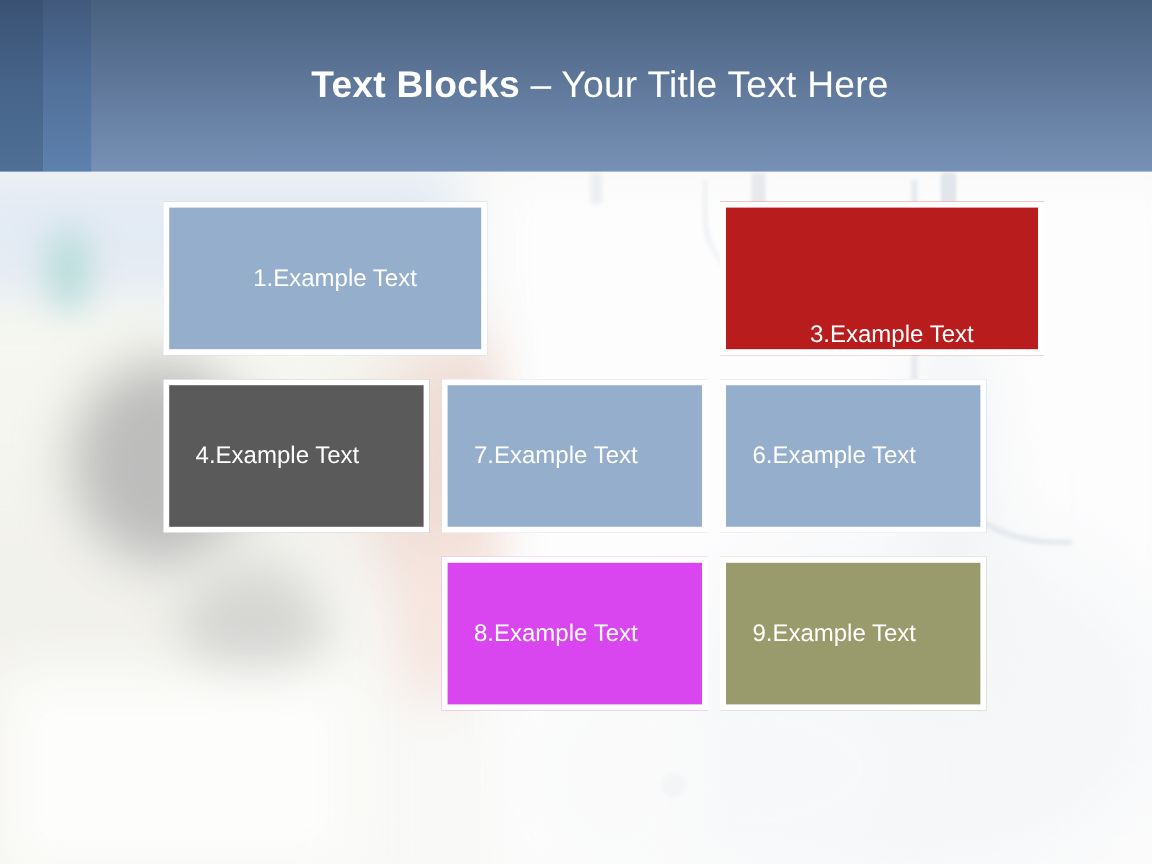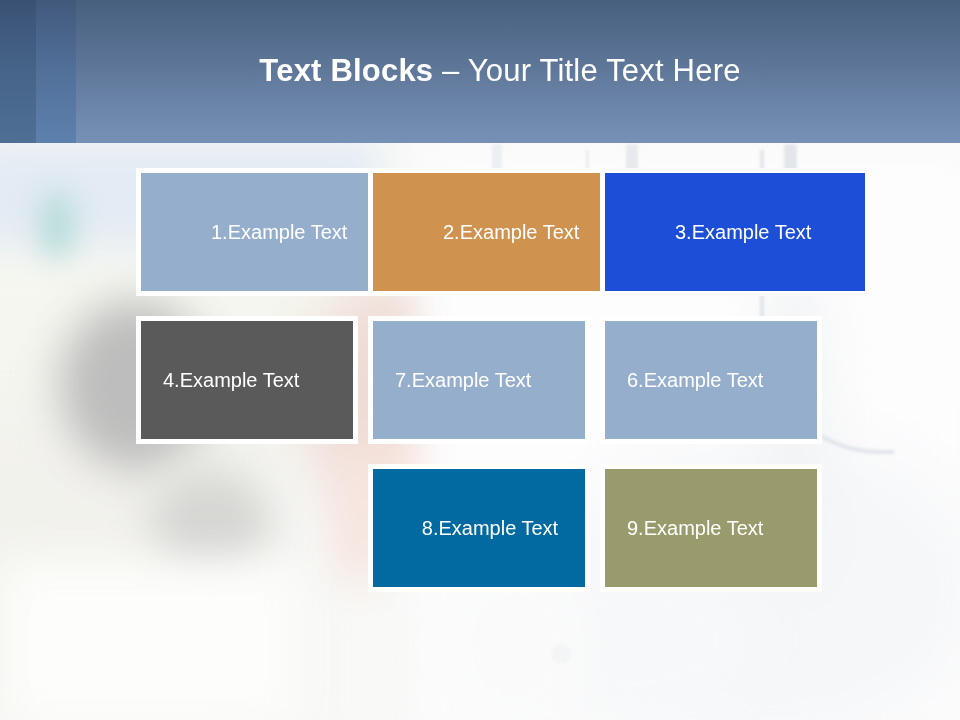--- a/index.html
+++ b/index.html
@@ -293,42 +293,39 @@
       <span class="strong">Text Blocks</span><span class="light"> – </span><span class="light">Your Title Text Here</span>
     </div>
   </div>
 
   <div class="blocks">
 
     <div class="block col-0 row-0" style="background-color: rgb(149, 174, 203);">
       <span class="block-label">1.Example Text</span>
     </div>
 
-    <div class="block col-1 row-0" style="background-color: rgb(208, 147, 79);">
-      <span class="block-label">2.Example Text</span>
-    </div>
-
-    <div class="block col-2 row-0" style="background-color: #1d4ed8;">
+
+    <div class="block col-2 row-0" style="background-color: #b91c1c; align-items: flex-end;">
       <span class="block-label">3.Example Text</span>
     </div>
 
     <div class="block col-0 row-1" style="background-color: rgb(90, 90, 90);">
       <span class="block-label">4.Example Text</span>
     </div>
 
     <div class="block col-1 row-1" style="background-color: rgb(149, 174, 203);">
       <span class="block-label">7.Example Text</span>
     </div>
 
     <div class="block col-2 row-1" style="background-color: rgb(149, 174, 203);">
       <span class="block-label">6.Example Text</span>
     </div>
 
 
-    <div class="block col-1 row-2" style="background-color: #0369a1; justify-content: center;">
+    <div class="block col-1 row-2" style="background-color: #d946ef;">
       <span class="block-label">8.Example Text</span>
     </div>
 
     <div class="block col-2 row-2" style="background-color: rgb(154, 155, 108);">
       <span class="block-label">9.Example Text</span>
     </div>
 
   </div>
 
 </div>

